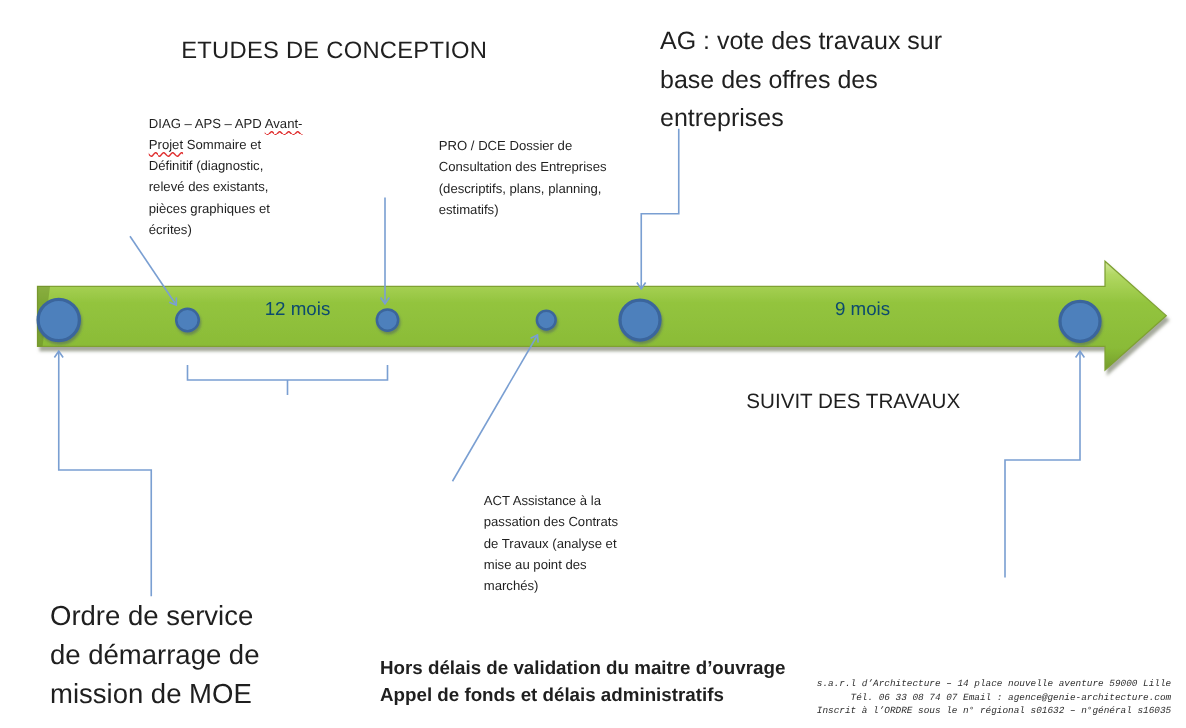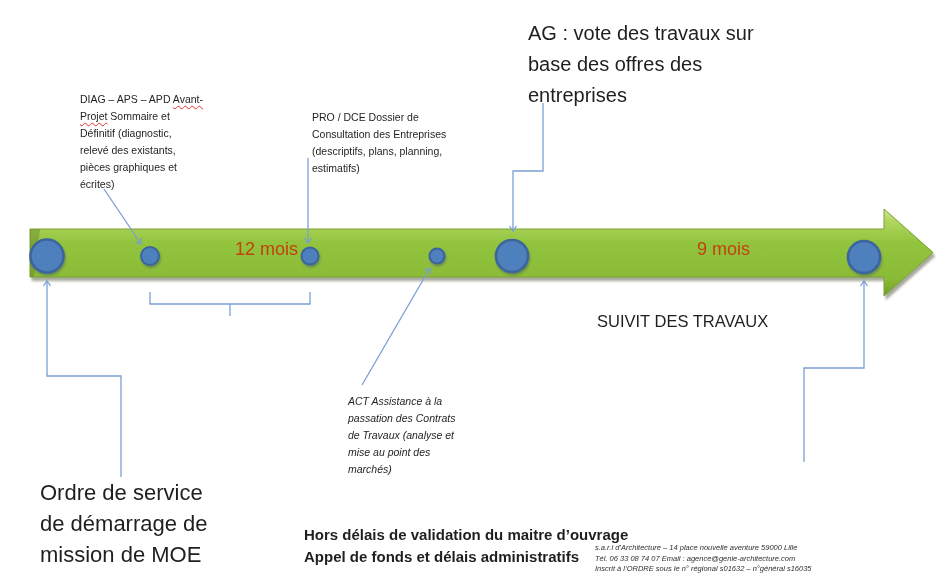--- a/index.html
+++ b/index.html
@@ -4,26 +4,26 @@
 <style>
   html,body{margin:0;padding:0;background:#ffffff;}
   .canvas{
     position:relative;width:949px;height:582px;background:#ffffff;overflow:hidden;
     font-family:"Liberation Sans",sans-serif;color:#1f1f1f;
   }
   .canvas svg{position:absolute;left:0;top:0;}
   .txt{position:absolute;white-space:pre-line;}
   .title{font-size:19px;letter-spacing:.2px;}
   .big{font-size:22px;line-height:31px;}
-  .mois{font-size:18px;color:#c2410c;text-align:right;}
-  .note{font-size:10.5px;line-height:17px;}
+  .mois{font-size:15px;color:#0c4a6e;text-align:center;}
+  .note{font-size:10.5px;line-height:17px;margin-left:39px;}
   .noteb{font-size:12px;line-height:17px;font-weight:bold;}
   .mid{font-size:16.5px;}
   .horsb{font-size:15px;line-height:22px;font-weight:bold;}
-  .footer{font-size:7.5px;line-height:10.6px;font-style:italic;text-align:left;color:#2e2e2e;}
+  .footer{font-size:7.5px;line-height:10.6px;font-style:italic;text-align:right;color:#2e2e2e;font-family:Liberation Mono, monospace;}
   .misspell{text-decoration:underline wavy #e03030;text-decoration-thickness:1px;text-underline-offset:2px;}
 </style>
 </head>
 <body>
 
 <div class="canvas">
 
   <svg width="949" height="582" viewBox="0 0 949 582">
     <defs>
       <linearGradient id="greenGrad" x1="0" y1="0" x2="0" y2="1">
@@ -58,20 +58,21 @@
     <path d="M230,304 L230,316" fill="none" stroke="#7a9fd2" stroke-width="1.3"></path>
 
     <circle cx="47" cy="256" r="16.5" fill="#4d80bc" stroke="#3a659c" stroke-width="2.6" filter="url(#dotShadow)"></circle>
     <circle cx="150" cy="256" r="9" fill="#4d80bc" stroke="#3a659c" stroke-width="2" filter="url(#dotShadow)"></circle>
     <circle cx="310" cy="256" r="8.5" fill="#4d80bc" stroke="#3a659c" stroke-width="2" filter="url(#dotShadow)"></circle>
     <circle cx="437" cy="256" r="7.5" fill="#4d80bc" stroke="#3a659c" stroke-width="2" filter="url(#dotShadow)"></circle>
     <circle cx="512" cy="256" r="16" fill="#4d80bc" stroke="#3a659c" stroke-width="2.6" filter="url(#dotShadow)"></circle>
     <circle cx="864" cy="257" r="16" fill="#4d80bc" stroke="#3a659c" stroke-width="2.6" filter="url(#dotShadow)"></circle>
   </svg>
 
+  <div class="txt title" style="left:145px;top:30px;">ETUDES DE CONCEPTION</div>
 
   <div class="txt big" style="left:528px;top:18px;font-size:20px;">AG : vote des travaux sur
 base des offres des
 entreprises</div>
 
   <div class="txt note" style="left:80px;top:91px;width:130px;"><span>DIAG – APS – APD </span><span class="misspell">Avant-
 Projet</span><span> Sommaire et
 Définitif (diagnostic,
 relevé des existants,
 pièces graphiques et
@@ -82,21 +83,21 @@
 (descriptifs, plans, planning,
 estimatifs)</div>
 
   <div class="txt mois" style="left:178px;top:239px;width:120px;">12 mois</div>
 
   <div class="txt mois" style="left:630px;top:239px;width:120px;">9 mois</div>
 
 
   <div class="txt mid" style="left:597px;top:312px;">SUIVIT DES TRAVAUX</div>
 
-  <div class="txt note" style="left:348px;top:393px;font-style:italic;">ACT Assistance à la
+  <div class="txt note" style="left:348px;top:393px;">ACT Assistance à la
 passation des Contrats
 de Travaux (analyse et
 mise au point des
 marchés)</div>
 
   <div class="txt big" style="left:40px;top:477px;">Ordre de service
 de démarrage de
 mission de MOE</div>
 
 

